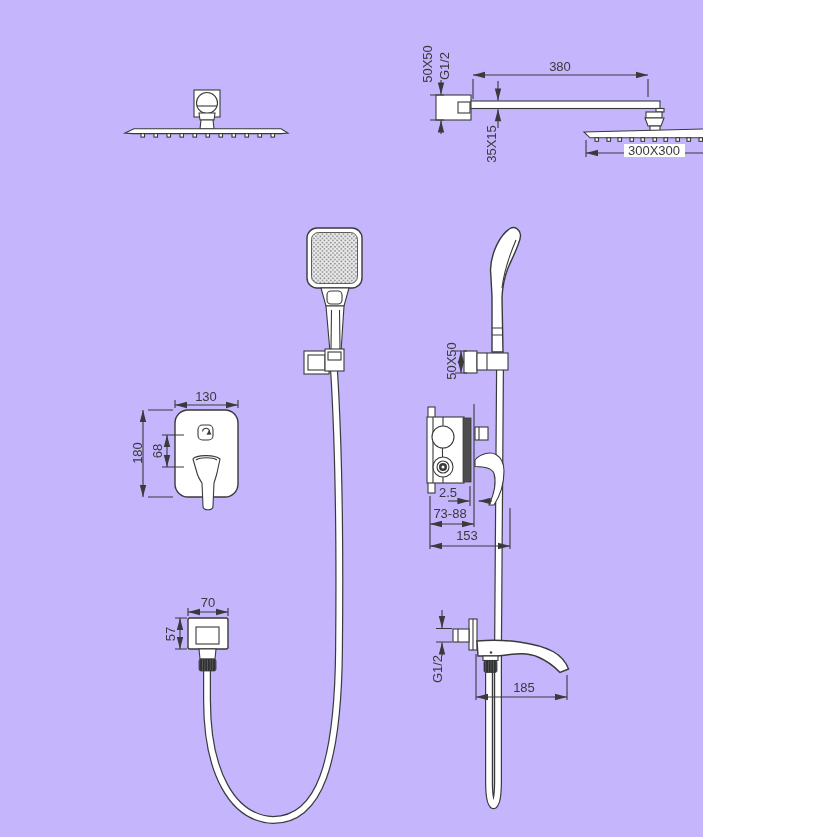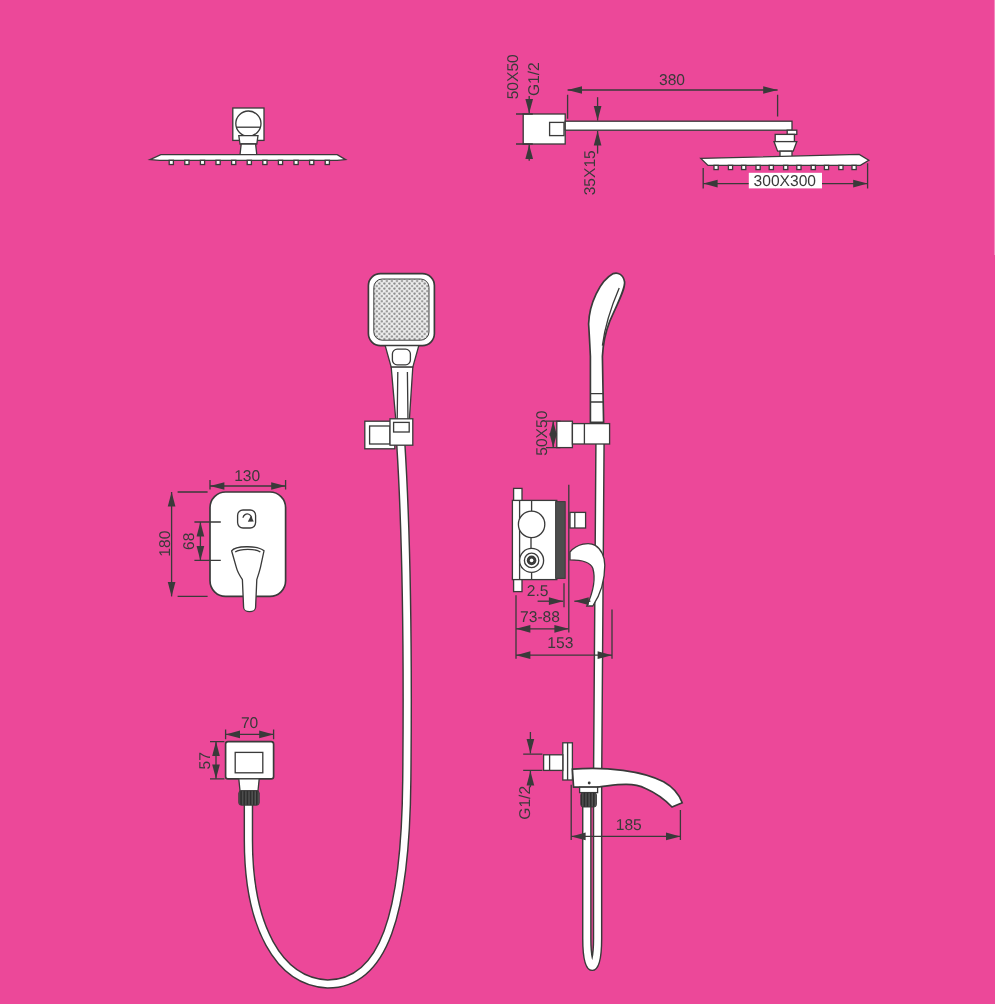--- a/index.html
+++ b/index.html
@@ -1,16 +1,16 @@
 <!DOCTYPE html>
 <html><head>
 <meta charset="utf-8">
 <style>
   html,body{margin:0;padding:0;background:#ffffff;}
-  #canvas{position:relative;width:829px;height:837px;background:#ec4899;overflow:hidden;}
+  #canvas{position:relative;width:703px;height:837px;background:#c4b5fd;overflow:hidden;}
   svg{color:#3a3a3a;}
   .ln{stroke:currentColor;stroke-width:1.1;fill:none;}
   .shape{stroke:currentColor;stroke-width:1.1;fill:#ffffff;}
   .thick{stroke-width:1.4;}
   .dim{font:13px "Liberation Sans", sans-serif;fill:#3a3a3a;stroke:none;}
   .hose-outer{stroke:#3a3a3a;stroke-width:8;fill:none;stroke-linecap:butt;}
   .hose-inner{stroke:#ffffff;stroke-width:5.6;fill:none;stroke-linecap:butt;}
 </style>
 </head>
 <body>

